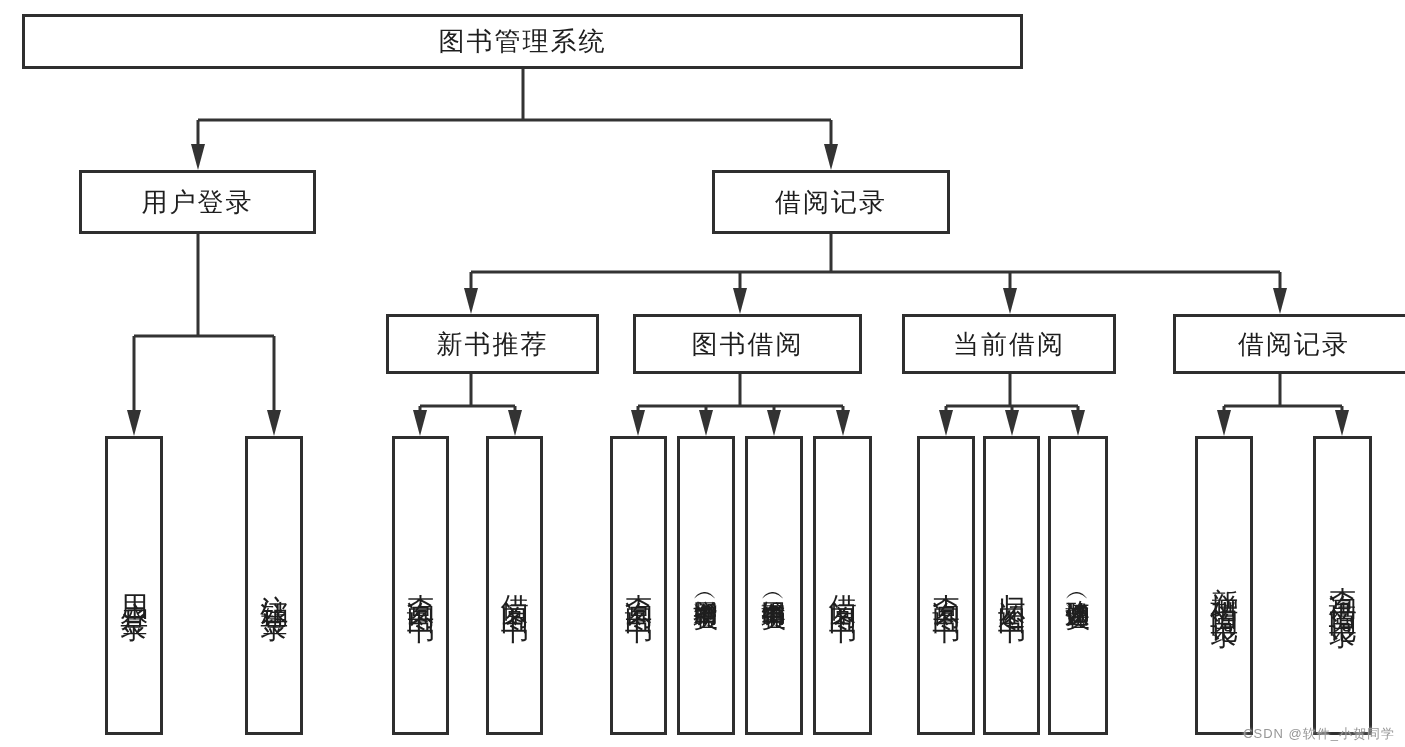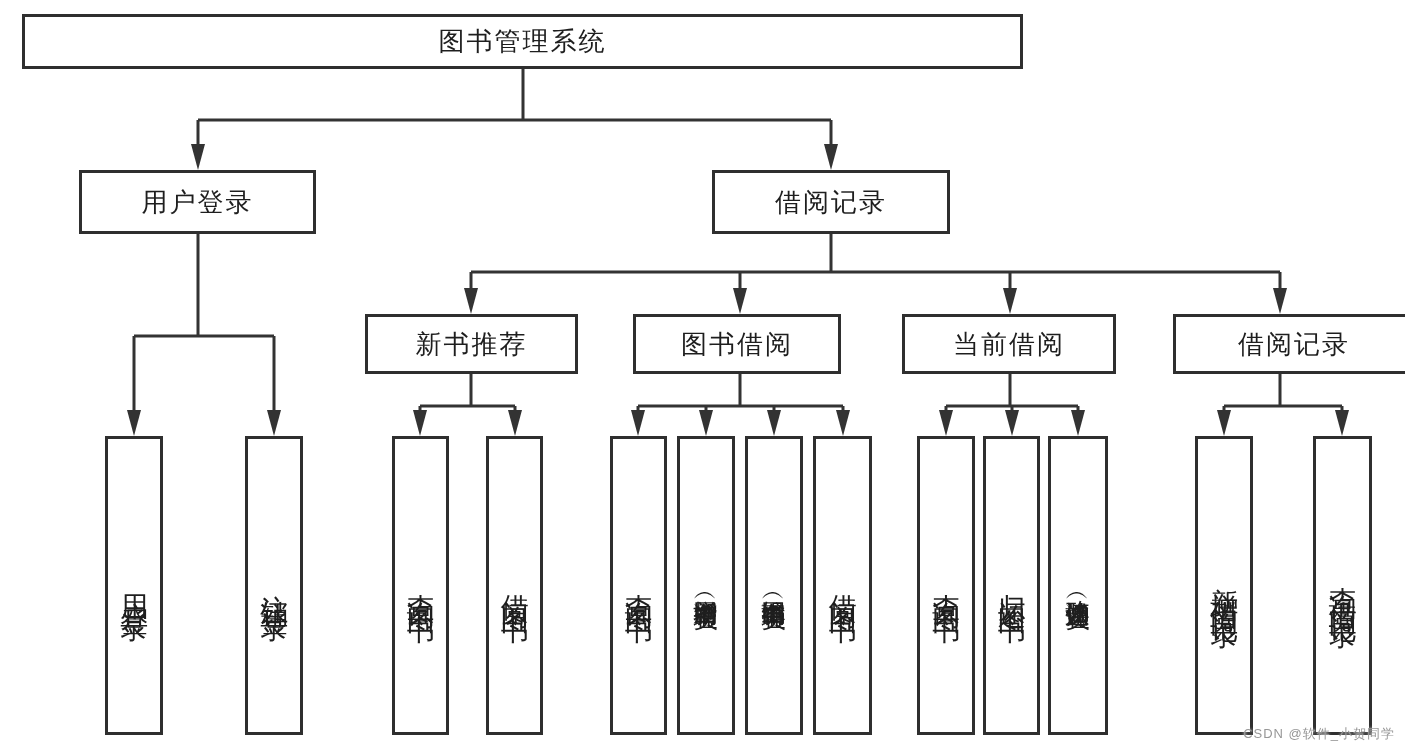--- a/index.html
+++ b/index.html
@@ -75,24 +75,24 @@
     <span class="htext">图书管理系统</span>
   </div>
 
   <div class="box" style="left:79px;top:170px;width:237px;height:64px">
     <span class="htext">用户登录</span>
   </div>
   <div class="box" style="left:712px;top:170px;width:238px;height:64px">
     <span class="htext">借阅记录</span>
   </div>
 
-  <div class="box" style="left:365px;top:314px;width:213px;height:60px">
+  <div class="box" style="left:386px;top:314px;width:213px;height:60px">
     <span class="htext">新书推荐</span>
   </div>
-  <div class="box" style="left:633px;top:314px;width:208px;height:60px">
+  <div class="box" style="left:633px;top:314px;width:229px;height:60px">
     <span class="htext">图书借阅</span>
   </div>
   <div class="box" style="left:902px;top:314px;width:214px;height:60px">
     <span class="htext">当前借阅</span>
   </div>
   <div class="box" style="left:1173px;top:314px;width:242px;height:60px">
     <span class="htext">借阅记录</span>
   </div>
 
   <div class="box" style="left:105px;top:436px;width:58px;height:299px">

